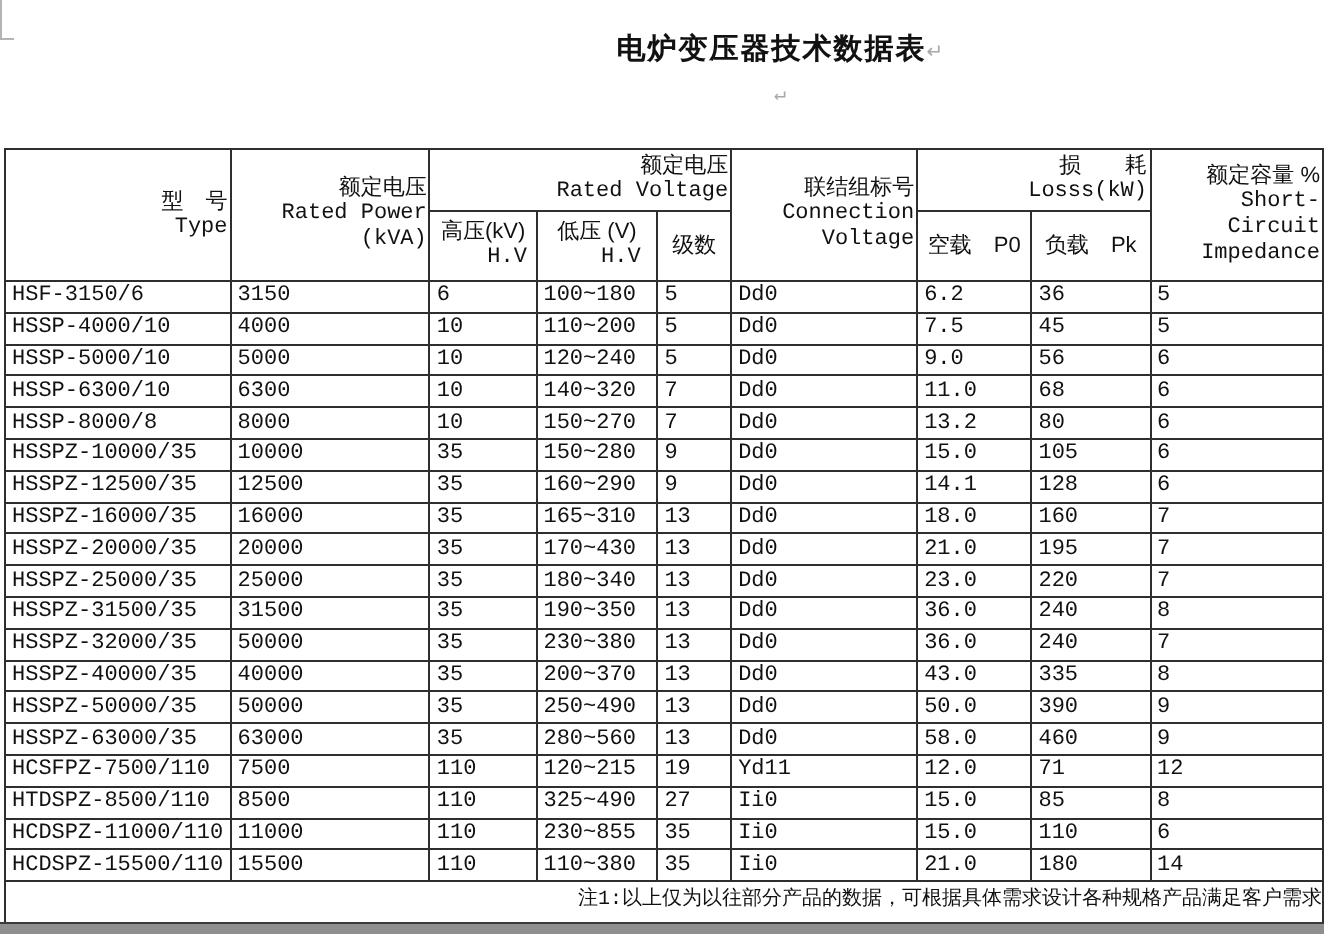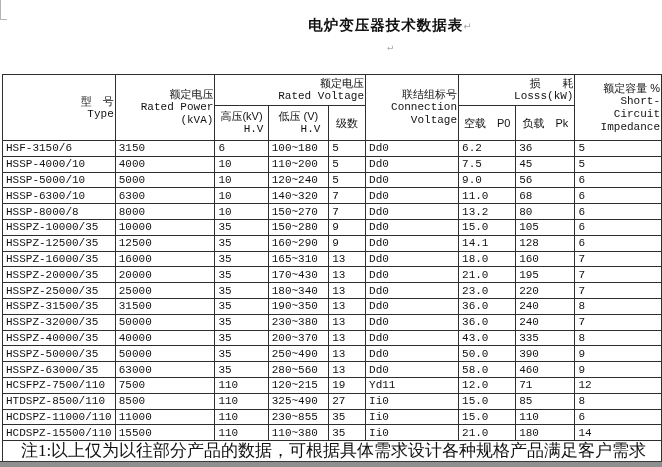--- a/index.html
+++ b/index.html
@@ -33,22 +33,22 @@
     overflow:hidden;white-space:nowrap;vertical-align:middle;
   }
   #data-table th{text-align:center;padding:0 1px;line-height:13px;}
   #data-table thead tr.h-top th{height:30px;text-align:right;}
   #data-table thead tr.h-sub th{height:34px;}
   #data-table tbody tr{height:15.8px;}
   #data-table tbody td{line-height:14px;}
   .hdr-zh{font-family:"Liberation Sans","DejaVu Sans",sans-serif;font-size:11px;}
   .hdr-en{font-size:11px;letter-spacing:0;padding-left:24px;}
   #note-row td{
-    height:20px;font-family:Liberation Serif, serif;
-    font-size:17px;text-align:center;line-height:18px;
+    height:20px;font-family:Liberation Mono, monospace;
+    font-size:10px;text-align:right;line-height:18px;
   }
   
   #window-edge{
     position:absolute;left:0;right:0;bottom:0;height:5px;background:#8f8f8f;
     border-top:1px solid #3a3a3a;
   }
 </style>
 </head>
 <body>
 

